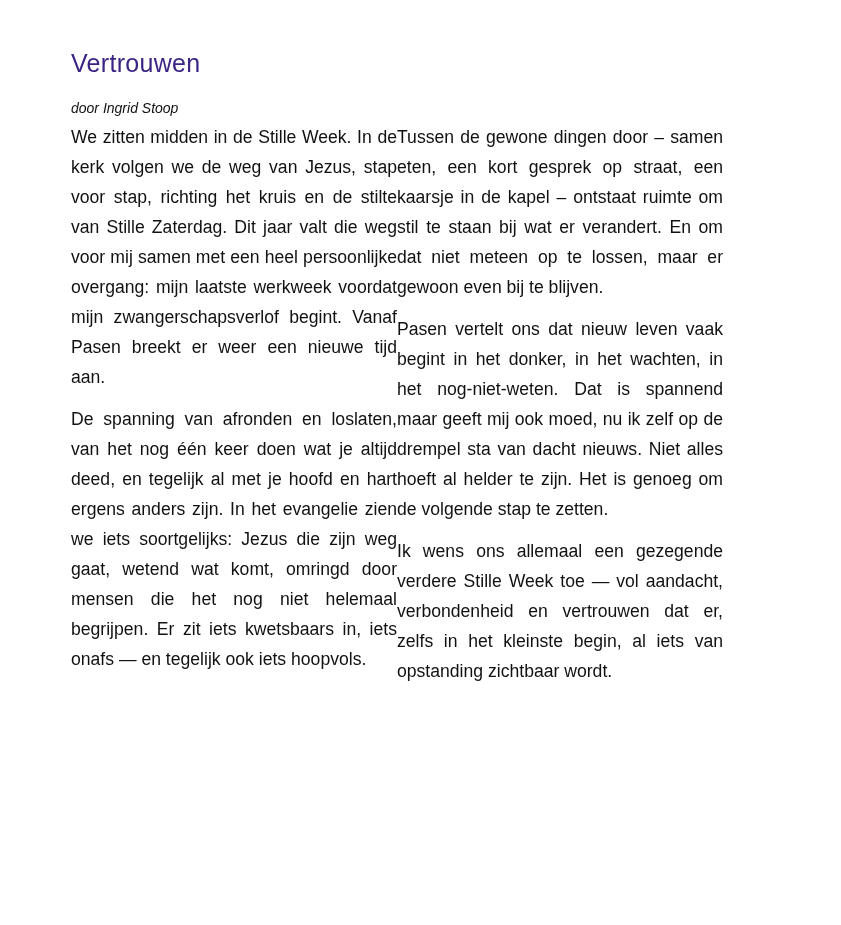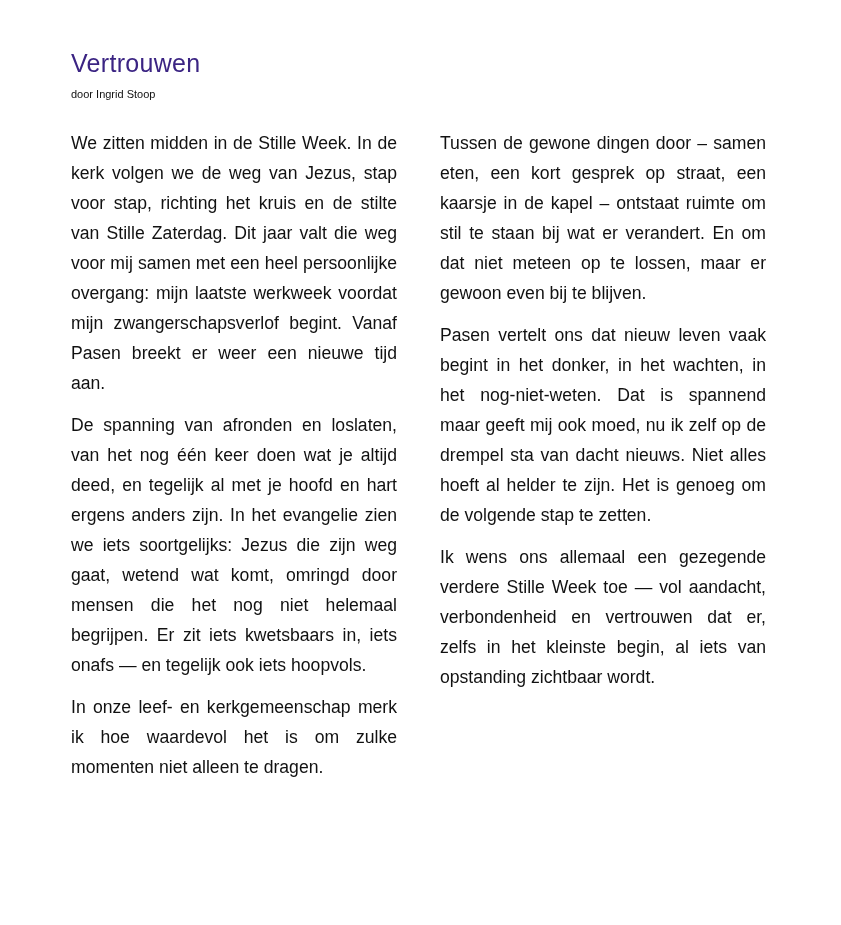--- a/index.html
+++ b/index.html
@@ -24,31 +24,32 @@
     .title {
       font-family: Liberation Sans, sans-serif;
       font-size: 25px;
       font-weight: 500;
       color: #3b2483;
       margin: 0;
       letter-spacing: 0.3px;
       line-height: 34px;
     }
     .author {
-      font-size: 11px;
-      margin: 2px 0 0 0;
+      font-style: italic;
+      font-size: 14px;
+      margin: 16px 0 0 0;
       line-height: 24px;
     }
     .columns {
       position: absolute;
-      top: 82px;
+      top: 76px;
       left: 0;
       width: 695px;
       display: flex;
-      justify-content: space-between;
+      justify-content: flex-start;
     }
     .col {
       width: 326px;
     }
     .col p {
       margin: 0 0 12px 0;
       font-size: 17.6px;
       line-height: 30px;
       text-align: justify;
       hyphens: manual;
@@ -58,21 +59,20 @@
 <body>
 
 <div class="page">
   <h1 class="title" style="color: rgb(59, 36, 131);">Vertrouwen</h1>
   <p class="author">door Ingrid Stoop</p>
 
   <div class="columns">
     <div class="col">
       <p>We zitten midden in de Stille Week. In de kerk volgen we de weg van Jezus, stap voor stap, richting het kruis en de stilte van Stille Zaterdag. Dit jaar valt die weg voor mij samen met een heel persoonlijke overgang: mijn laat­ste werkweek voordat mijn zwanger­schapsverlof begint. Vanaf Pasen breekt er weer een nieuwe tijd aan.</p>
       <p>De spanning van afronden en losla­ten, van het nog één keer doen wat je altijd deed, en tegelijk al met je hoofd en hart ergens anders zijn. In het evangelie zien we iets soortgelijks: Jezus die zijn weg gaat, wetend wat komt, omringd door mensen die het nog niet helemaal begrijpen. Er zit iets kwetsbaars in, iets onafs — en tegelijk ook iets hoopvols.</p>
-      <p>In onze leef- en kerkgemeenschap merk ik hoe waardevol het is om zul­ke momenten niet alleen te dragen.</p>
     </div>
     <div class="col">
       <p>Tussen de gewone dingen door – sa­men eten, een kort gesprek op straat, een kaarsje in de kapel – ontstaat ruimte om stil te staan bij wat er verandert. En om dat niet meteen op te lossen, maar er gewoon even bij te blijven.</p>
       <p>Pasen vertelt ons dat nieuw leven vaak begint in het donker, in het wachten, in het nog-niet-weten. Dat is spannend maar geeft mij ook moed, nu ik zelf op de drempel sta van dacht nieuws. Niet alles hoeft al helder te zijn. Het is genoeg om de volgende stap te zetten.</p>
       <p>Ik wens ons allemaal een gezegende verdere Stille Week toe — vol aan­dacht, verbondenheid en vertrouwen dat er, zelfs in het kleinste begin, al iets van opstanding zichtbaar wordt.</p>
     </div>
   </div>
 </div>
 
 </body></html>

